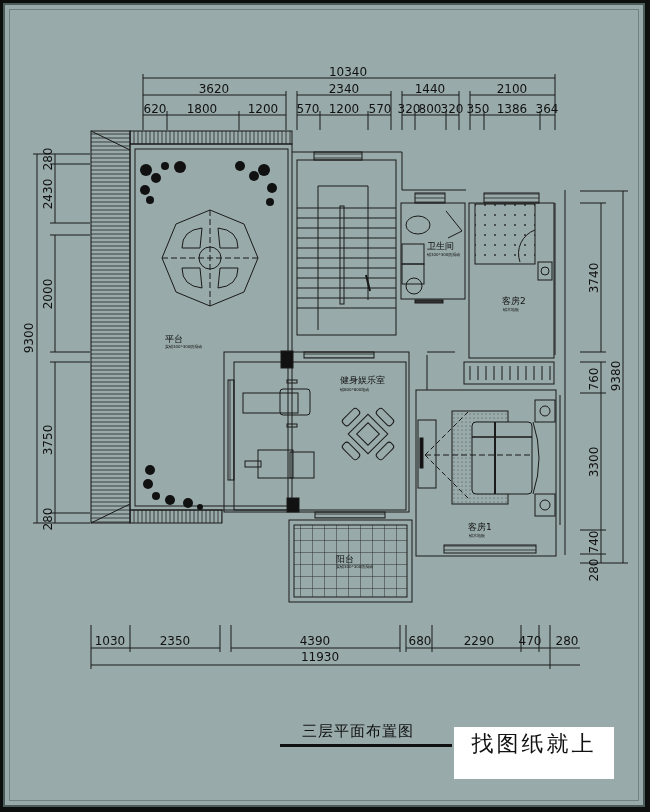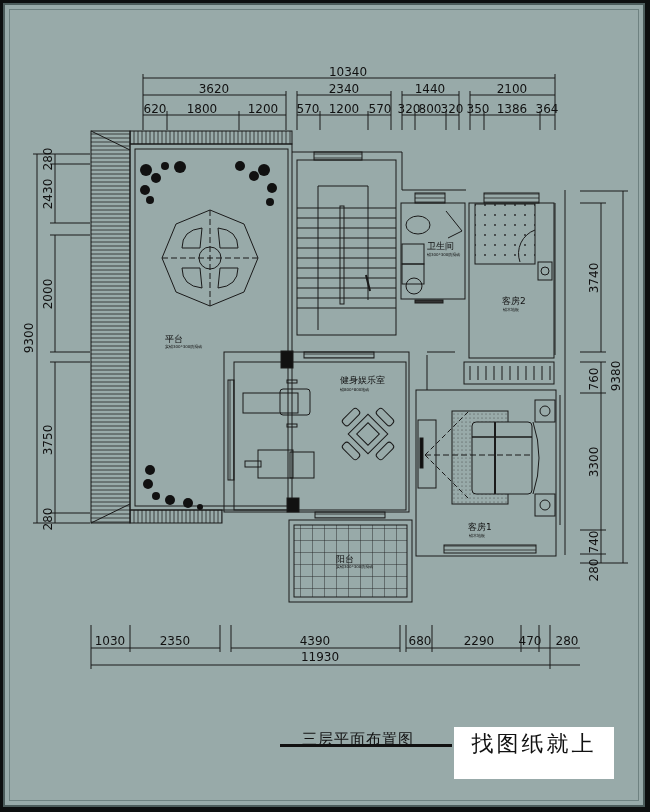--- a/index.html
+++ b/index.html
@@ -324,18 +324,18 @@
     <text class="room-sub" x="340" y="391">铺800*800地砖</text>
 
     <text class="room-label" x="468" y="530">客房1</text>
     <text class="room-sub" x="469" y="537">铺木地板</text>
 
     <text class="room-label" x="336" y="562">阳台</text>
     <text class="room-sub" x="336" y="568">实铺300*300防滑砖</text>
   </g>
 </svg>
 
-<div class="plan-title" style="left:302px; top:722px;margin-top:8px;">三层平面布置图</div>
+<div class="plan-title" style="left:302px; top:722px;">三层平面布置图</div>
 <div class="title-rule"></div>
 
 <div class="watermark">
   <div class="wm-cn">找图纸就上</div>
 </div>
 
 </body></html>

